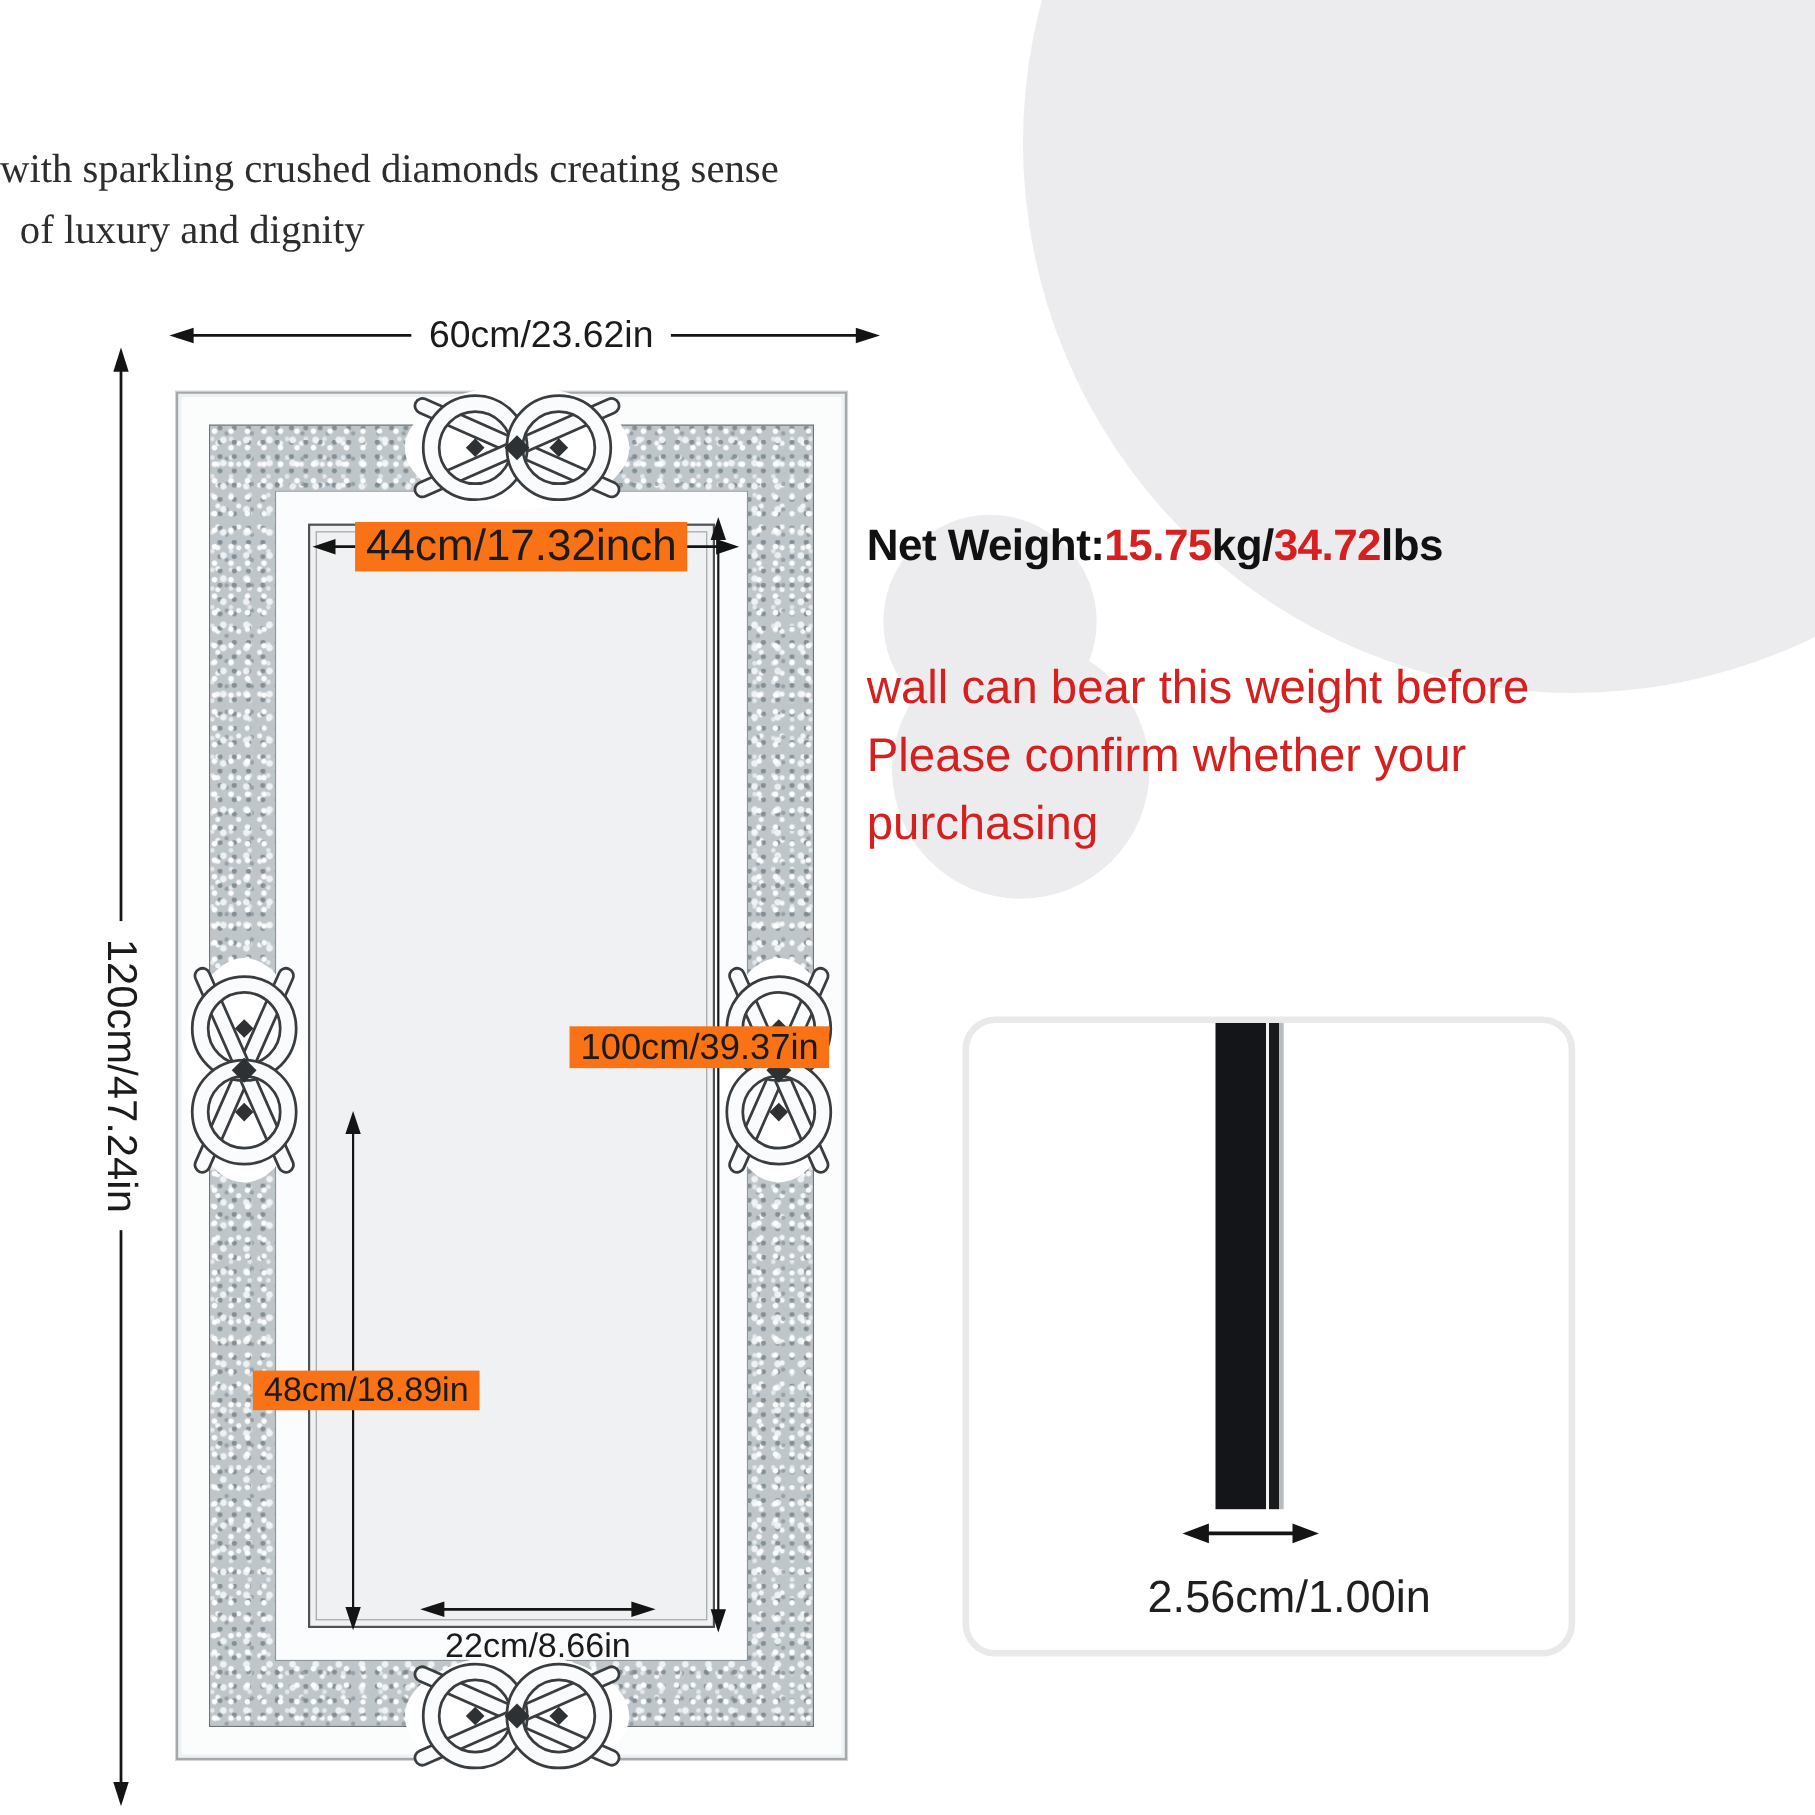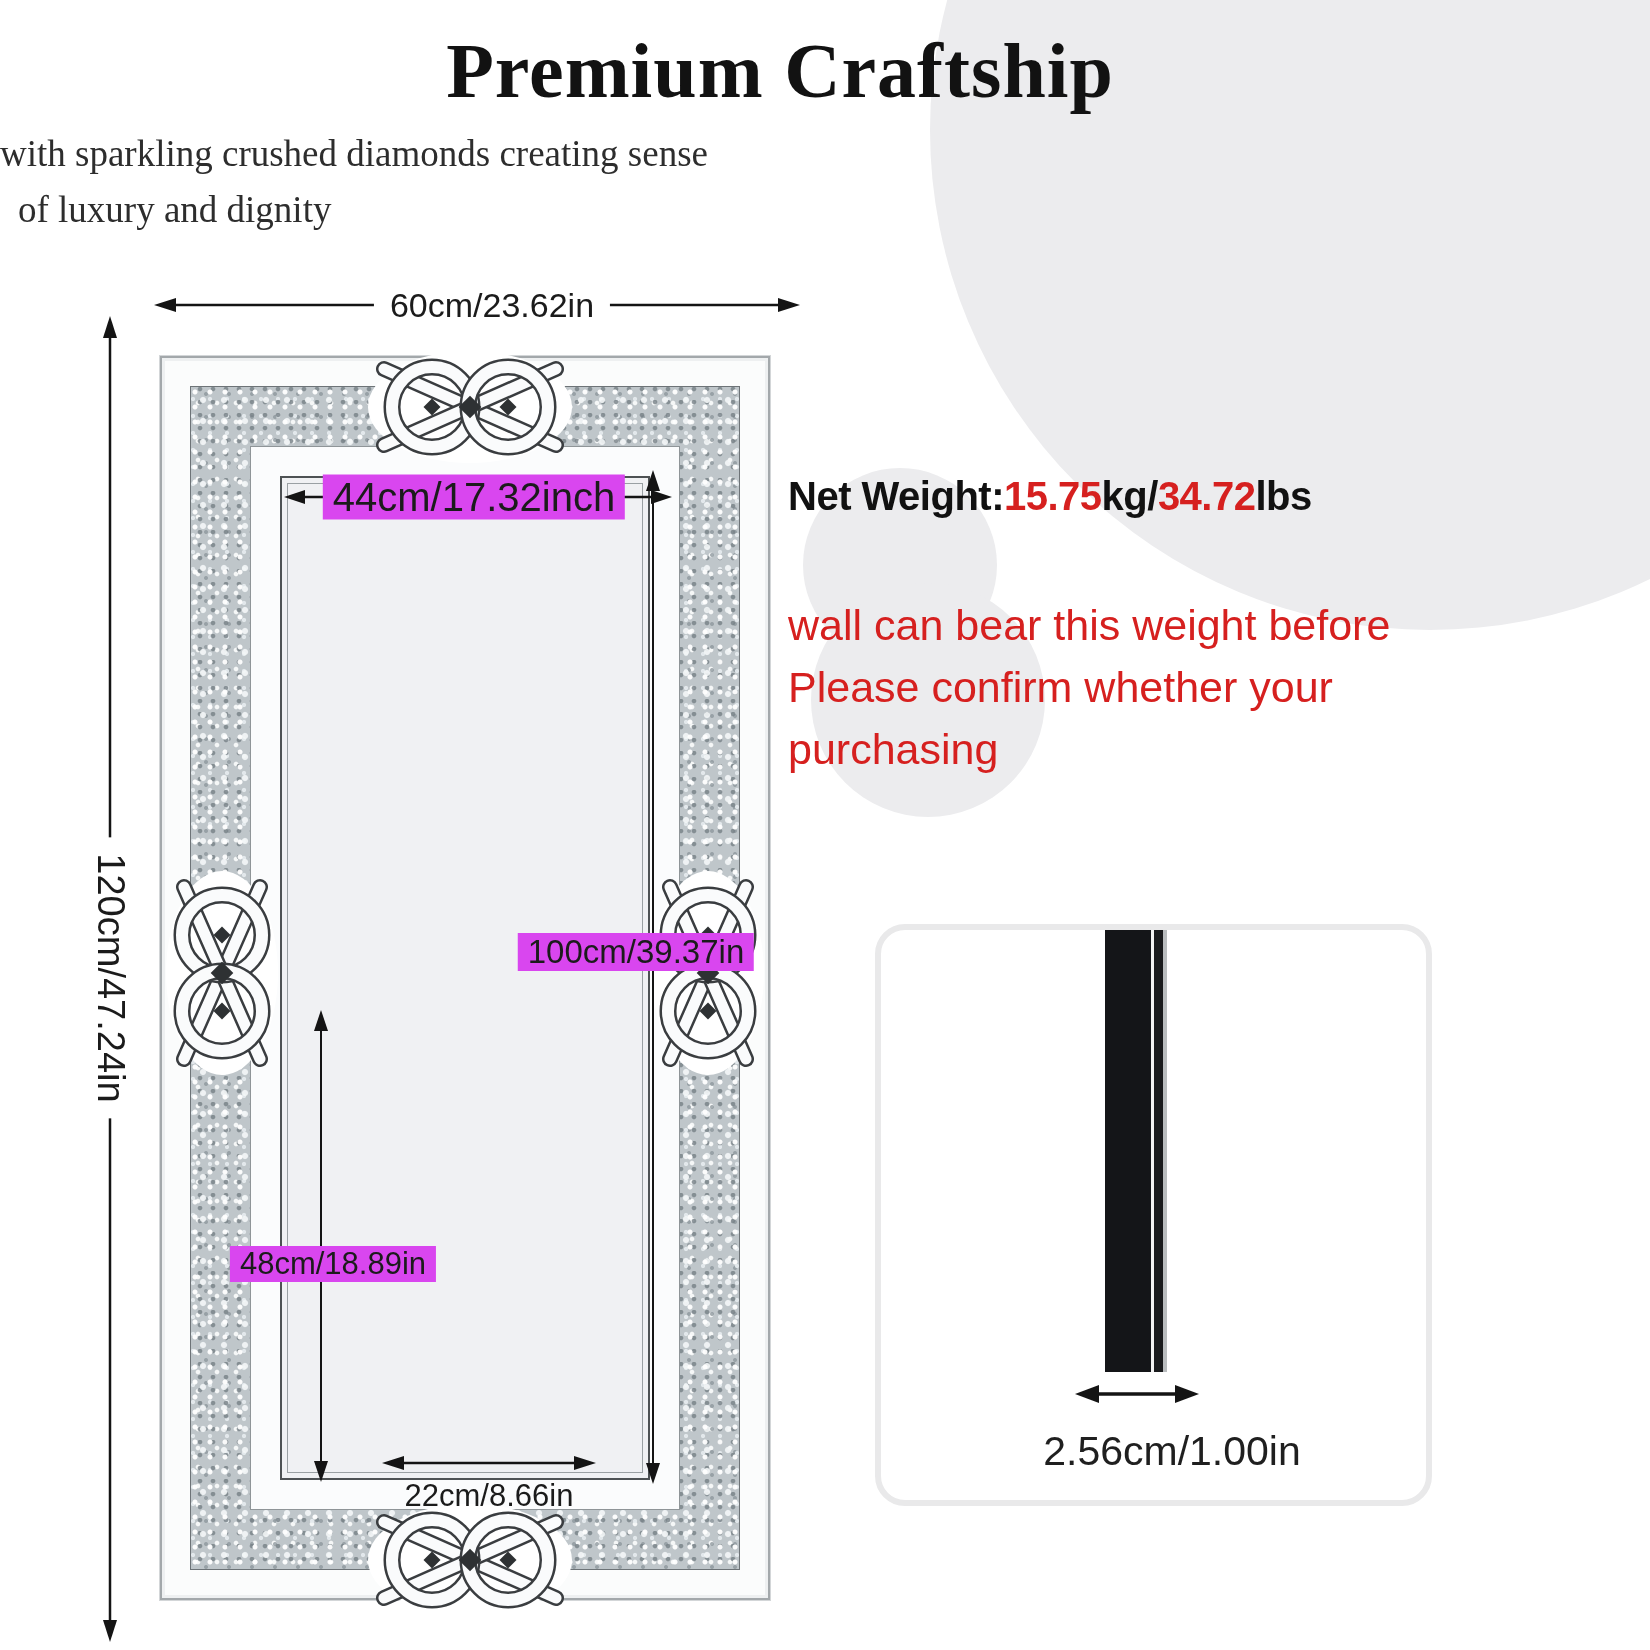--- a/index.html
+++ b/index.html
@@ -33,21 +33,21 @@
   .face::after{content:"";position:absolute;inset:5px;border:1px solid #9aa0a3;}
 
   
   .knot{position:absolute;width:220px;height:120px;}
   .knot.vert{transform:rotate(90deg);transform-origin:center;}
 
   
   .dim{position:absolute;transform:translate(-50%,-50%);white-space:nowrap;
        font-family:"Liberation Sans",sans-serif;color:#1b1b1b;z-index:6;}
   .dim.onwhite{background:#ffffff;padding:0 16px;}
-  .dim.onface{background:#d946ef;padding:0 10px;}
+  .dim.onface{background:#f97316;padding:0 10px;}
   .dim.rot{transform:translate(-50%,-50%) rotate(90deg);}
   .arrow-svg{position:absolute;z-index:5;}
 
   
   .weight{position:absolute;left:788px;top:474px;font-weight:700;font-size:40px;letter-spacing:-0.5px;color:#111;white-space:nowrap;z-index:3;}
   .weight .red{color:#d6201f;}
   .warning{position:absolute;left:788px;top:594px;font-size:43px;line-height:62px;color:#d6201f;z-index:3;}
 
   
   .card{position:absolute;left:875px;top:924px;width:557px;height:582px;box-sizing:border-box;
@@ -80,21 +80,20 @@
       <rect x="102" y="52" width="16" height="16" fill="#2e3133" transform="rotate(45 110 60)"></rect>
       <rect x="66" y="54" width="12" height="12" fill="#2e3133" transform="rotate(45 72 60)"></rect>
       <rect x="142" y="54" width="12" height="12" fill="#2e3133" transform="rotate(45 148 60)"></rect>
     </symbol>
   </svg>
 
   <div class="bg-circle" style="left:930px;top:-370px;width:1000px;height:1000px;"></div>
   <div class="bg-circle" style="left:803px;top:468px;width:194px;height:194px;"></div>
   <div class="bg-circle" style="left:811px;top:583px;width:234px;height:234px;"></div>
 
-  <div class="title">Premium Craftship</div>
   <div class="subtitle" style="top:132px;">with sparkling crushed diamonds creating sense</div>
   <div class="subtitle" style="top:188px;margin-left:18px;">of luxury and dignity</div>
 
   <div class="frame-outer">
     <div class="band"></div>
     <div class="frame-inner"></div>
     <div class="face"></div>
   </div>
 
   <svg class="knot" style="left:360px;top:347px;z-index:4;">

